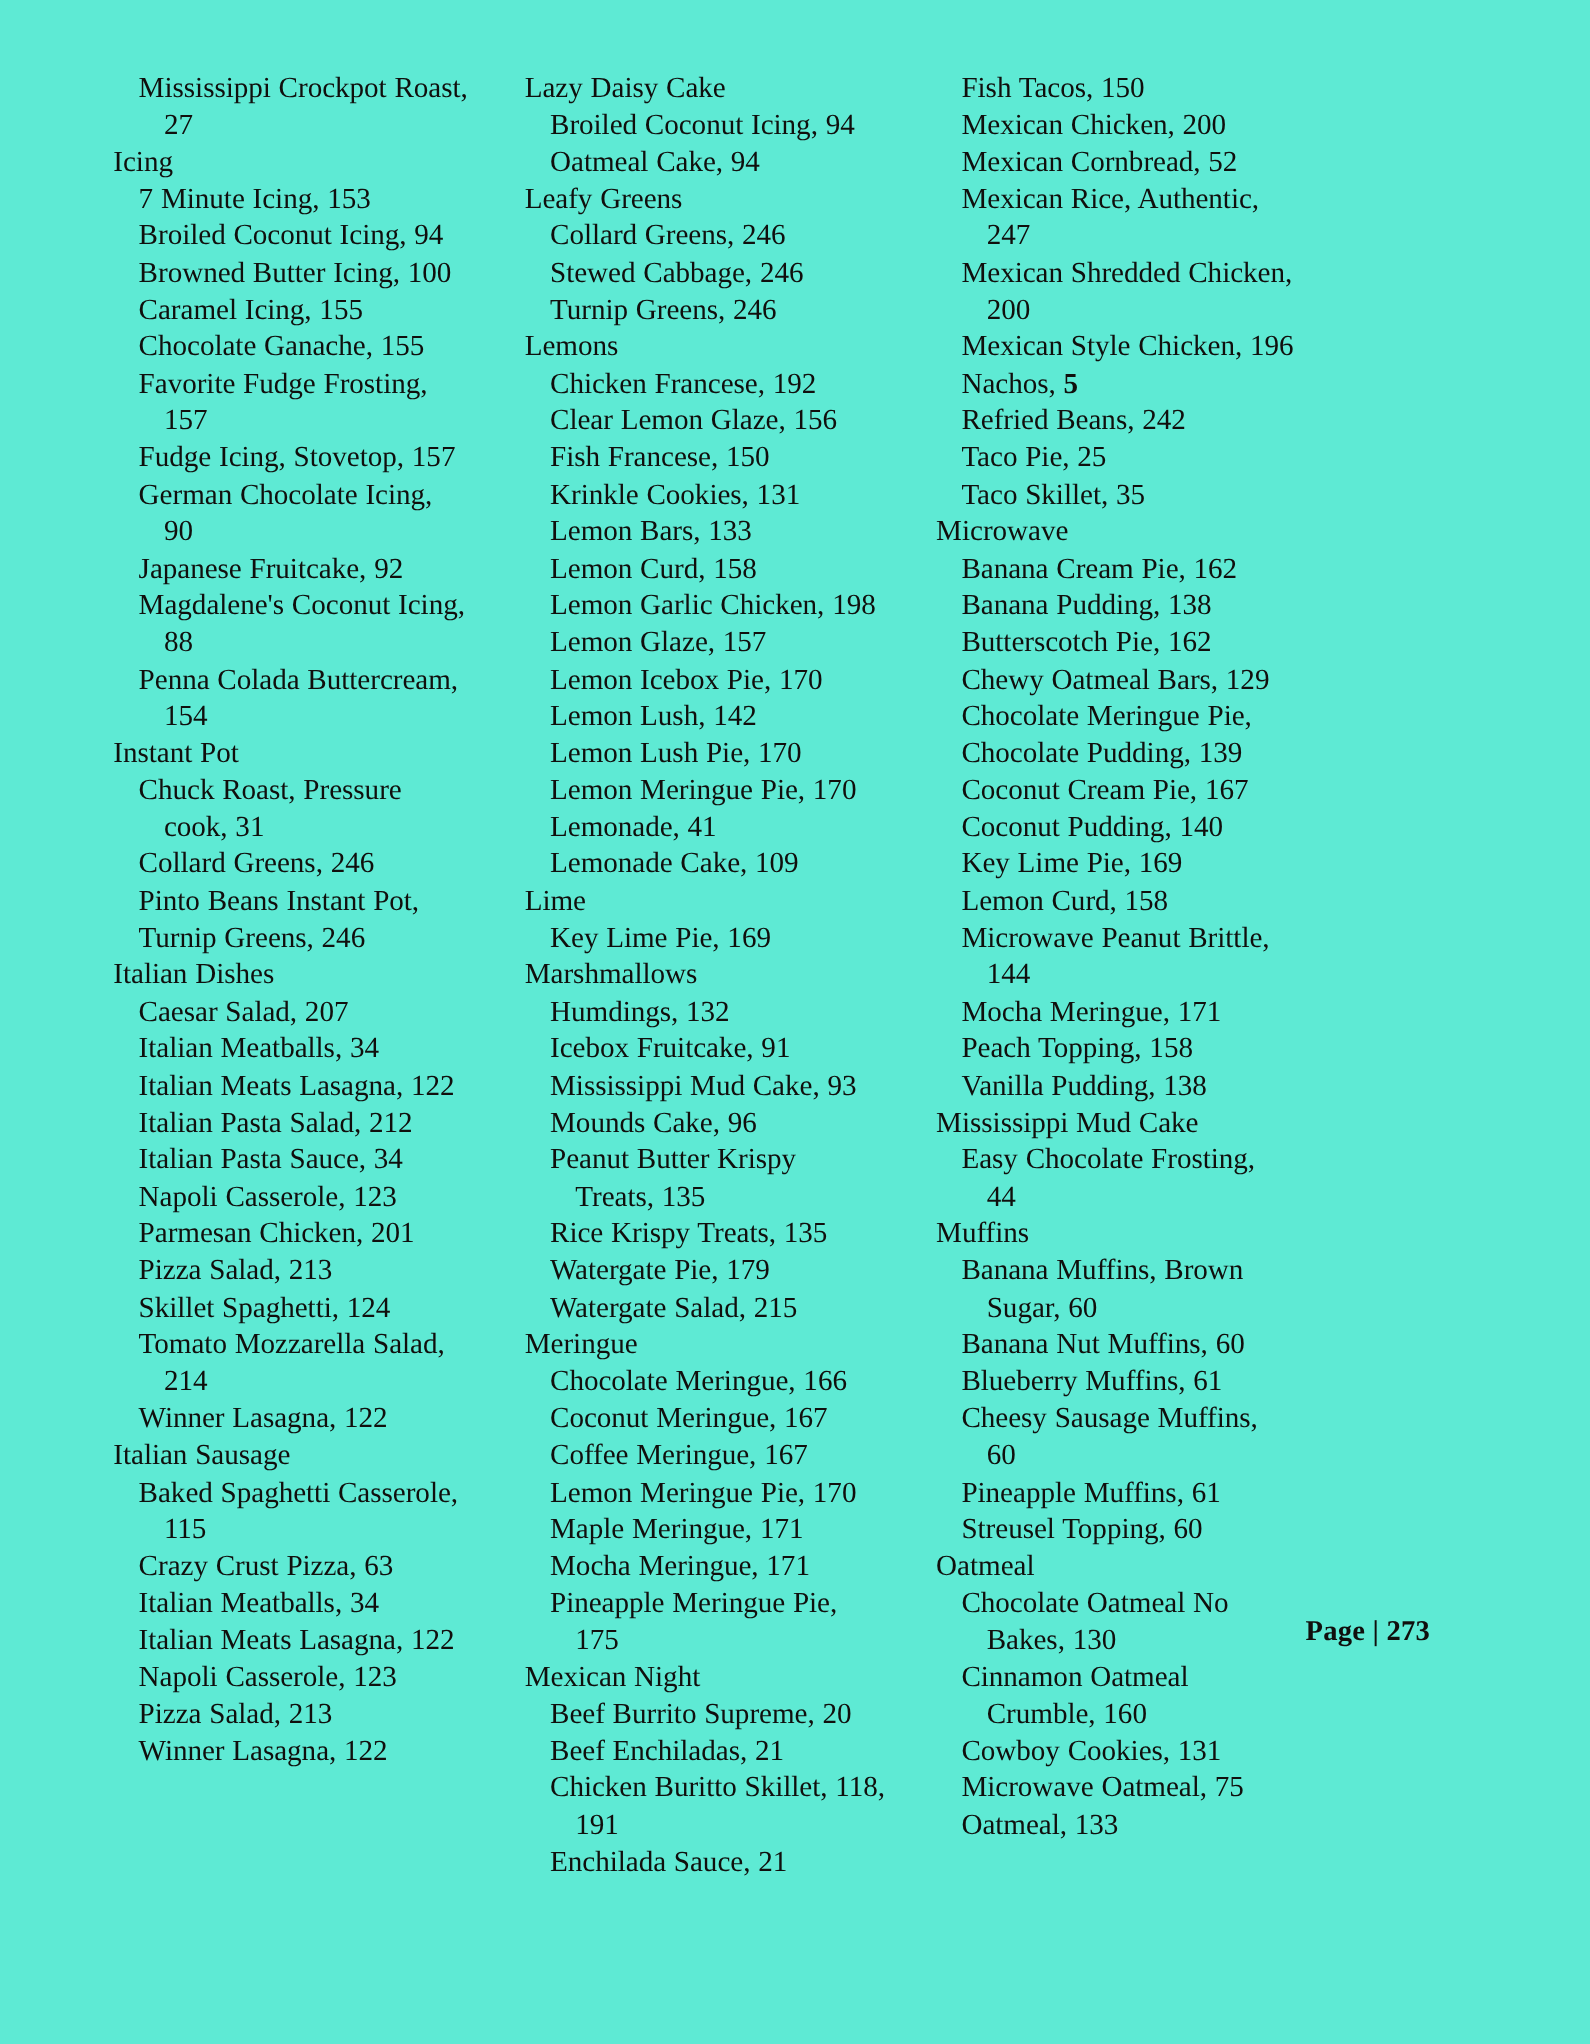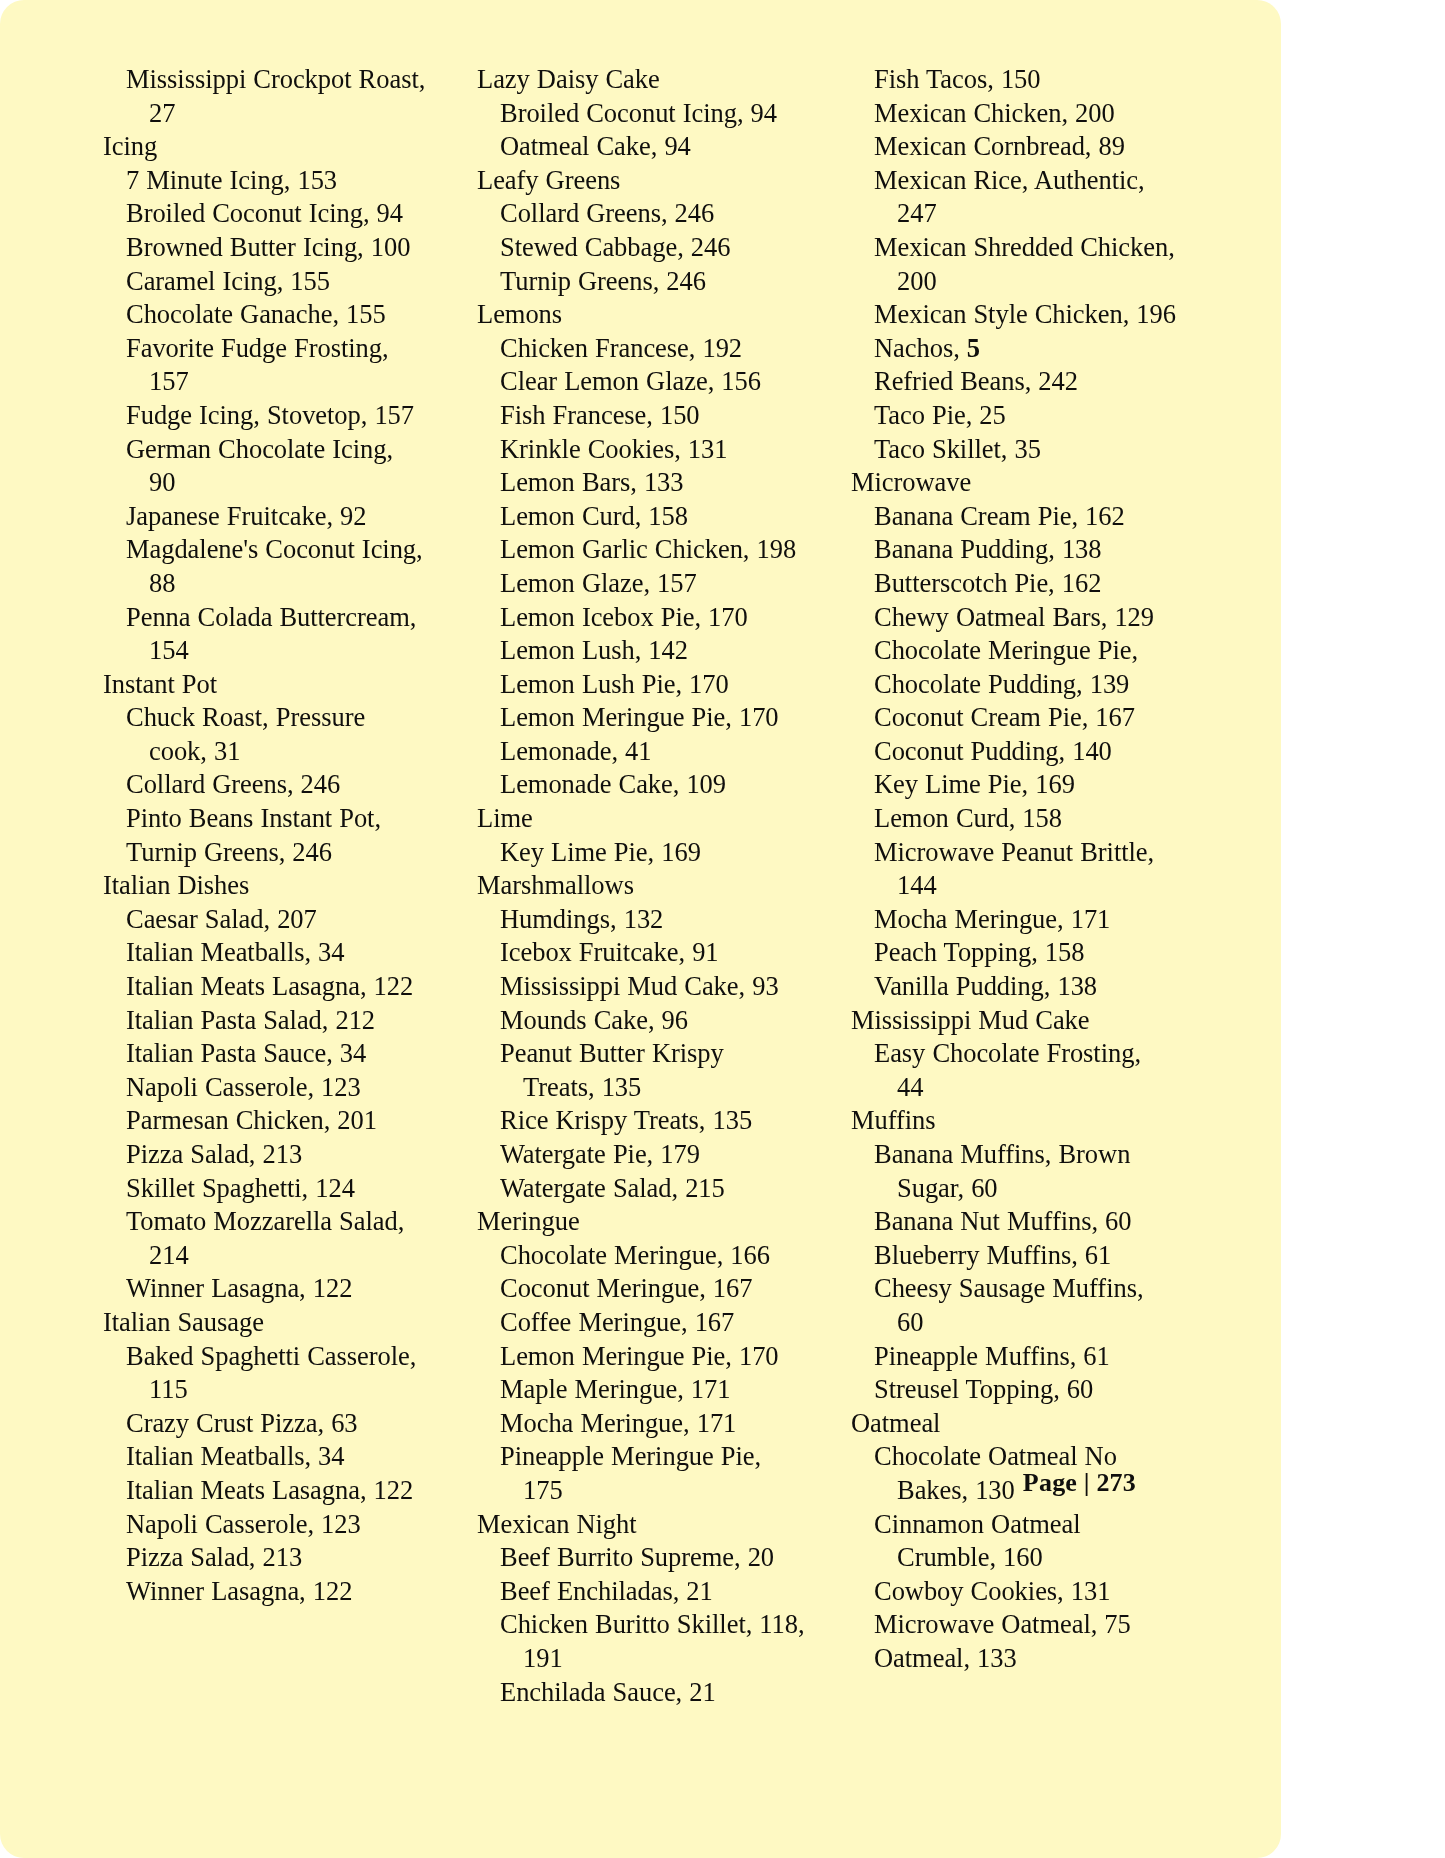--- a/index.html
+++ b/index.html
@@ -2,28 +2,27 @@
 <html><head>
 <meta charset="utf-8">
 <style>
   html, body {
     margin: 0;
     padding: 0;
     background: #ffffff;
   }
   .page {
     position: relative;
-    width: 1281px;
+    width: 1445px;
     height: 1858px;
-    background: #fef9c3;
+    background: #5eead4;
     font-family: "Liberation Serif", "DejaVu Serif", serif;
     color: #100f0d;
     box-sizing: border-box;
     overflow: hidden;
-    border-radius: 24px;
   }
   .index-columns {
     position: absolute;
     left: 103px;
     top: 63px;
     width: 1200px;
     display: flex;
     flex-direction: row;
     align-items: flex-start;
     gap: 0px;
@@ -159,21 +158,21 @@
         <div class="entry level-1"><span>Pineapple Meringue Pie,</span><span class="cont">175</span></div>
         <div class="entry level-0"><span>Mexican Night</span></div>
         <div class="entry level-1"><span>Beef Burrito Supreme, 20</span></div>
         <div class="entry level-1"><span>Beef Enchiladas, 21</span></div>
         <div class="entry level-1"><span>Chicken Buritto Skillet, 118,</span><span class="cont">191</span></div>
         <div class="entry level-1"><span>Enchilada Sauce, 21</span></div>
       </div>
       <div class="index-column">
         <div class="entry level-1"><span>Fish Tacos, 150</span></div>
         <div class="entry level-1"><span>Mexican Chicken, 200</span></div>
-        <div class="entry level-1"><span>Mexican Cornbread, 89</span></div>
+        <div class="entry level-1"><span>Mexican Cornbread, 52</span></div>
         <div class="entry level-1"><span>Mexican Rice, Authentic,</span><span class="cont">247</span></div>
         <div class="entry level-1"><span>Mexican Shredded Chicken,</span><span class="cont">200</span></div>
         <div class="entry level-1"><span>Mexican Style Chicken, 196</span></div>
         <div class="entry level-1"><span>Nachos, </span><b>5</b></div>
         <div class="entry level-1"><span>Refried Beans, 242</span></div>
         <div class="entry level-1"><span>Taco Pie, 25</span></div>
         <div class="entry level-1"><span>Taco Skillet, 35</span></div>
         <div class="entry level-0"><span>Microwave</span></div>
         <div class="entry level-1"><span>Banana Cream Pie, 162</span></div>
         <div class="entry level-1"><span>Banana Pudding, 138</span></div>

